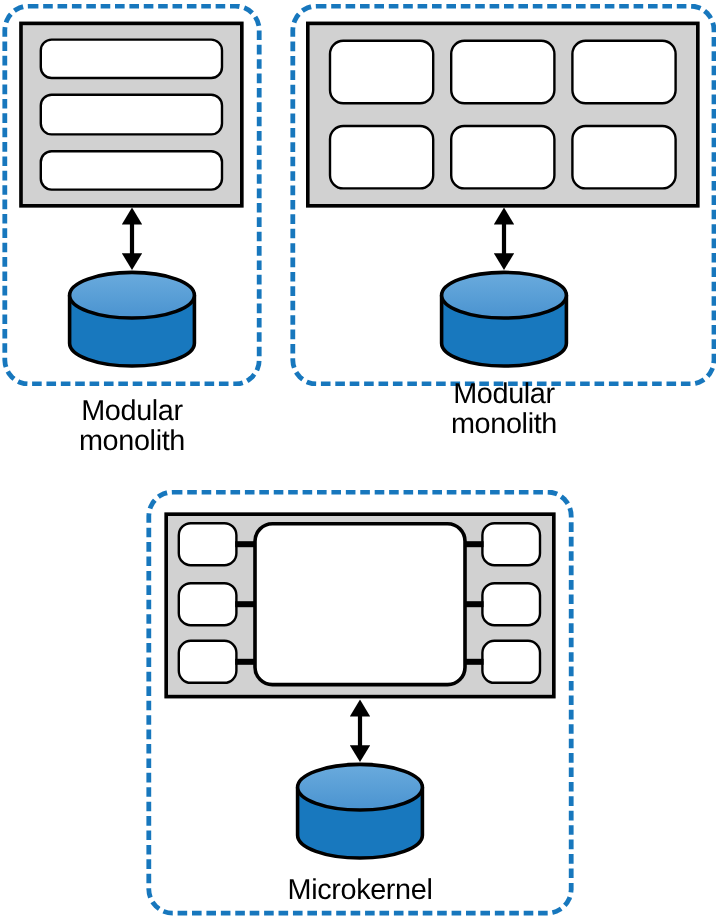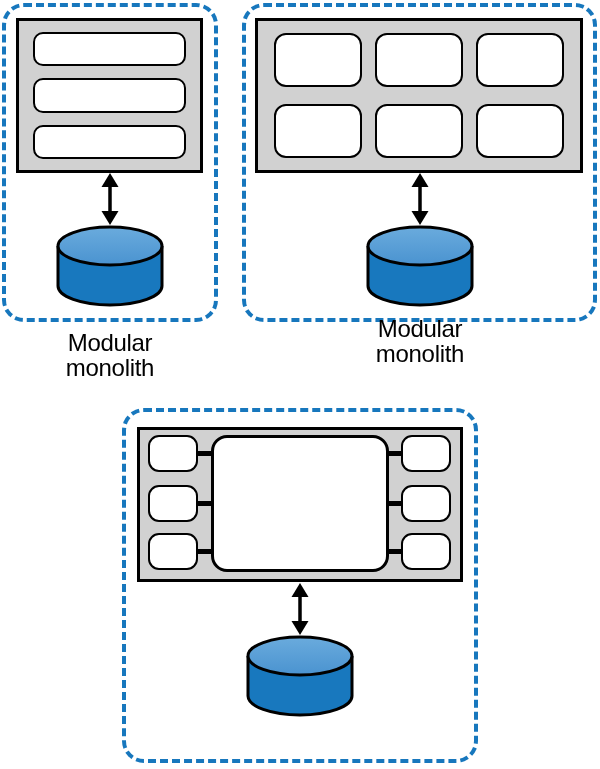--- a/index.html
+++ b/index.html
@@ -144,14 +144,15 @@
     </svg>
   </div>
 
   <div class="cylinder" style="left:245px;top:635px;">
     <svg width="110" height="82" viewBox="0 0 110 82">
       <path d="M3 21 L3 61 A52 19 0 0 0 107 61 L107 21" fill="#1878be" stroke="#000" stroke-width="3" stroke-linejoin="round"></path>
       <ellipse cx="55" cy="21" rx="52" ry="19" fill="url(#cylTopGrad)" stroke="#000" stroke-width="3"></ellipse>
     </svg>
   </div>
 
+  <div class="panel-label" style="left:200px;top:729px;">Microkernel</div>
 
 </div>
 
 </body></html>

